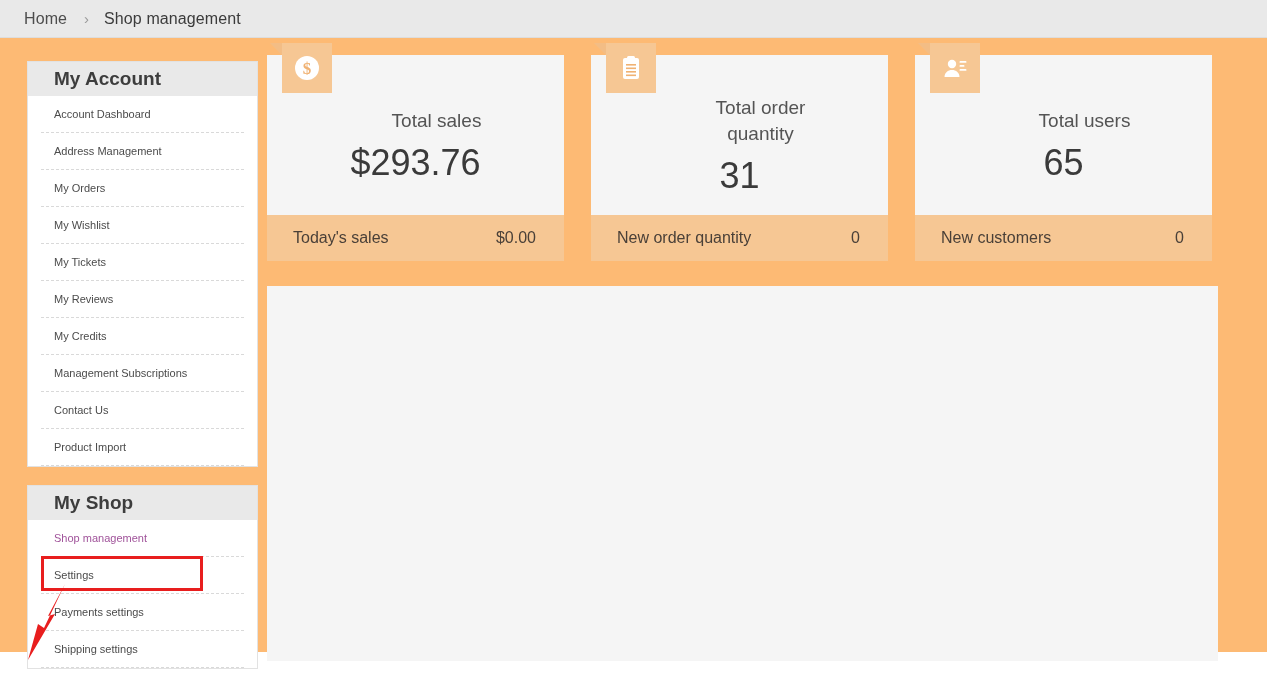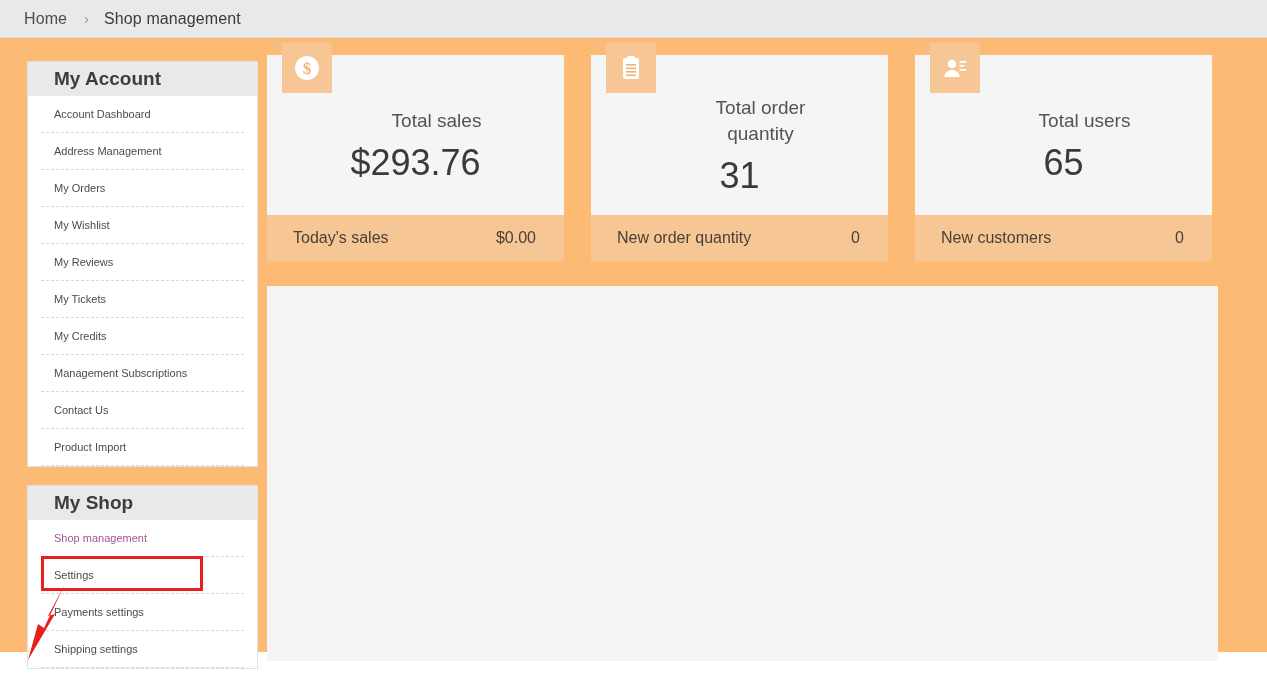--- a/index.html
+++ b/index.html
@@ -163,24 +163,24 @@
           <li>
               <a class="side-link" href="#">Address Management</a>
             </li>
           <li>
               <a class="side-link" href="#">My Orders</a>
             </li>
           <li>
               <a class="side-link" href="#">My Wishlist</a>
             </li>
           <li>
+              <a class="side-link" href="#">My Tickets</a>
+            </li>
+          <li>
               <a class="side-link" href="#">My Reviews</a>
-            </li>
-          <li>
-              <a class="side-link" href="#">My Tickets</a>
             </li>
           <li>
               <a class="side-link" href="#">My Credits</a>
             </li>
           <li>
               <a class="side-link" href="#">Management Subscriptions</a>
             </li>
           <li>
               <a class="side-link" href="#">Contact Us</a>
             </li>

